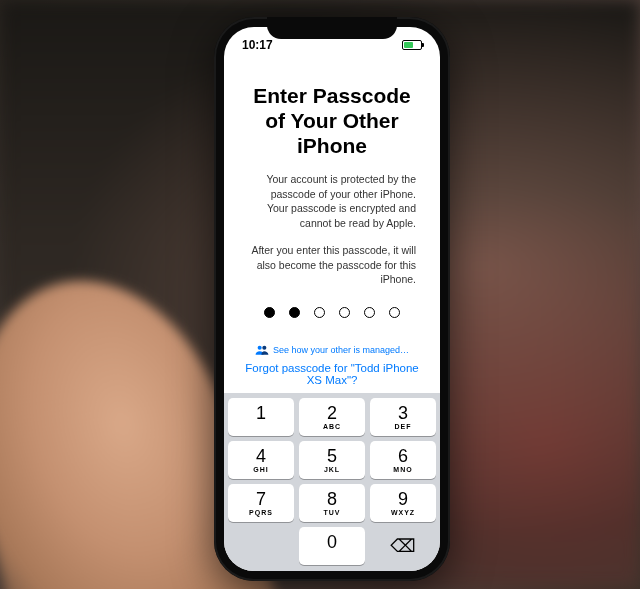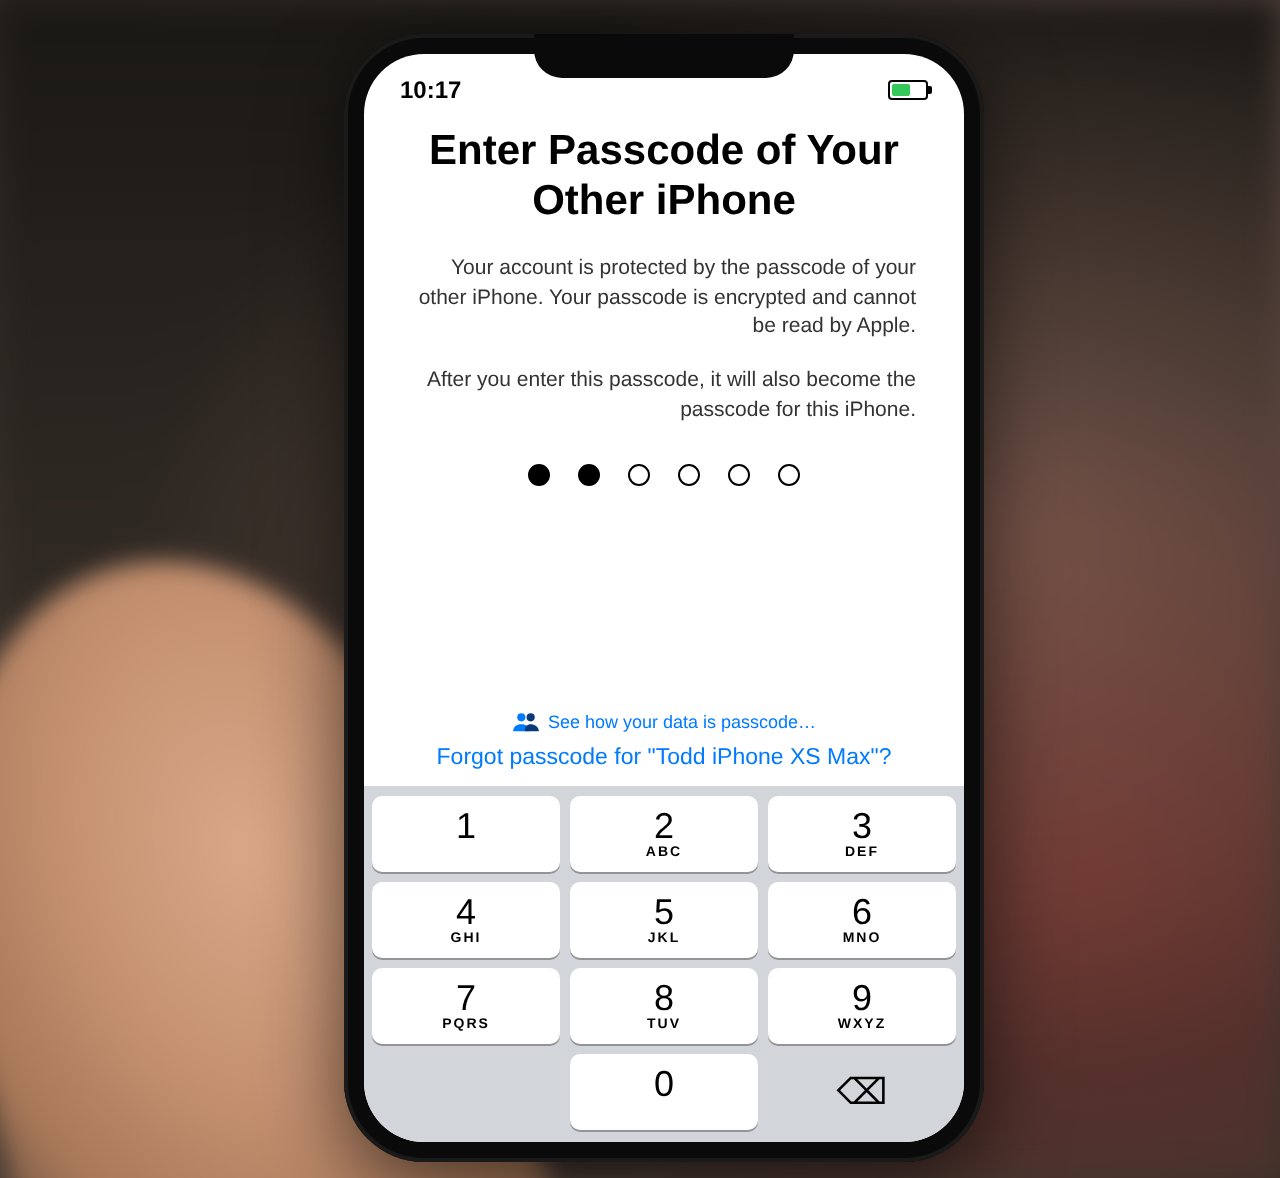--- a/index.html
+++ b/index.html
@@ -30,21 +30,21 @@
     bottom: 0;
     width: 260px;
     height: 380px;
     background: radial-gradient(ellipse at 60% 40%, #d9a888 0%, #c49070 40%, #a87858 70%, transparent 100%);
     border-radius: 50% 50% 0 0;
     filter: blur(6px);
     transform: rotate(-15deg) translate(-40px, 60px);
   }
   .phone {
     position: relative;
-    width: 320px;
+    width: 236px;
     height: 564px;
     background: #0a0a0a;
     border-radius: 40px;
     padding: 10px;
     box-shadow: 0 10px 40px rgba(0,0,0,0.6), inset 0 0 0 2px #1a1a1a;
     transform: translate(12px, 4px);
   }
   .screen {
     width: 100%;
     height: 100%;
@@ -104,23 +104,24 @@
   .battery-fill {
     width: 55%;
     height: 100%;
     background: #34c759;
     border-radius: 1px;
   }
   .content {
     flex: 1;
     display: flex;
     flex-direction: column;
-    padding: 6px 20px 0;
+    padding: 6px 20px 16px;
     text-align: center;
     overflow: hidden;
+    margin-top: 20px;
   }
   .title {
     font-size: 21px;
     font-weight: 700;
     color: #000;
     line-height: 1.2;
     margin-bottom: 14px;
     padding: 0 6px;
   }
   .desc {
@@ -240,21 +241,21 @@
 
       <div class="spacer"></div>
 
       <div class="manage-row">
         <svg class="people-svg" viewBox="0 0 24 18">
           <circle cx="8" cy="5" r="3.5" fill="#007aff"></circle>
           <circle cx="16" cy="5" r="3.5" fill="#0a3a7a"></circle>
           <path d="M1 17c0-4 3-6 7-6s7 2 7 6" fill="#007aff"></path>
           <path d="M11 17c0-4 2-6 5-6s7 2 7 6" fill="#0a3a7a"></path>
         </svg>
-        <span>See how your data is passcode…</span>
+        <span>See how your other is managed…</span>
       </div>
 
       <div class="forgot-link">Forgot passcode for "Todd iPhone XS Max"?</div>
     </div>
 
     <div class="keypad">
       <div class="key">
         <span class="digit">1</span>
         <span class="letters"></span>
       </div>

